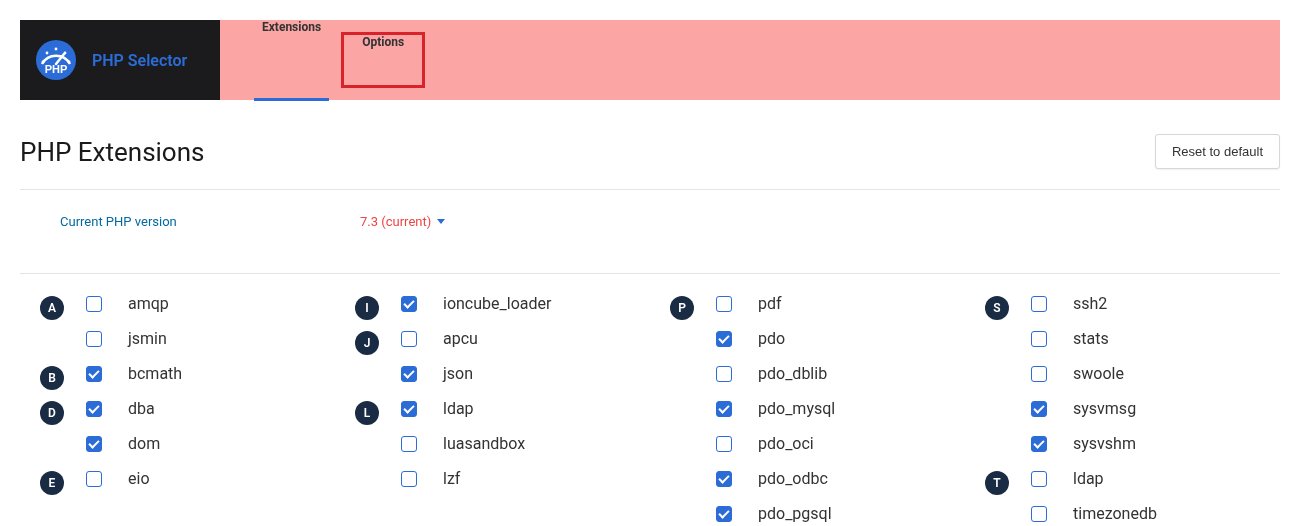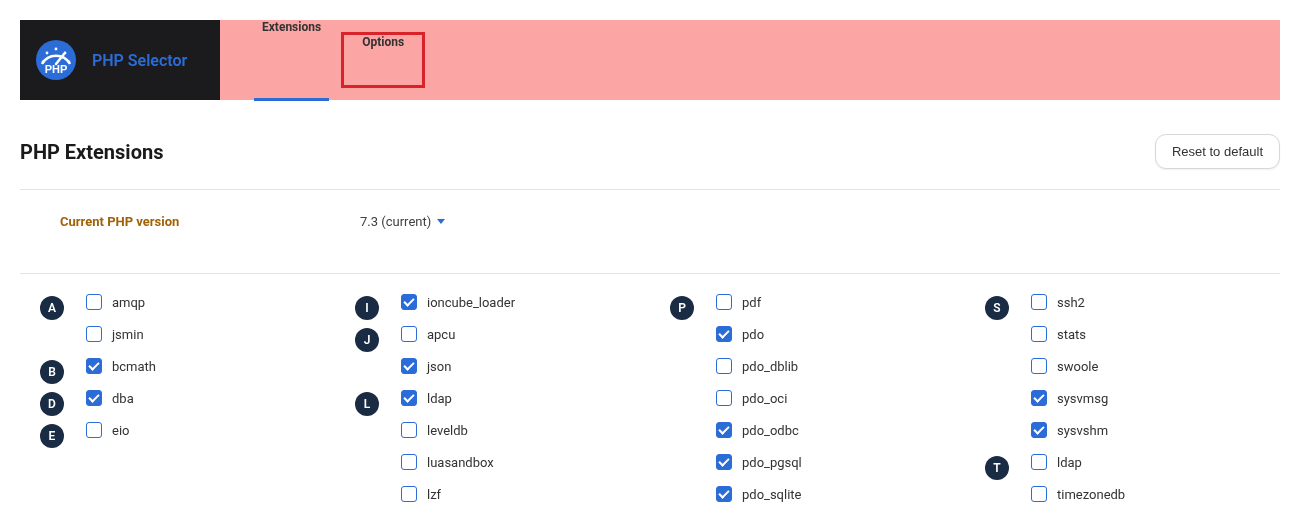--- a/index.html
+++ b/index.html
@@ -64,53 +64,53 @@
     height: 56px;
     margin: 14px 2px;
   }
   .section-head {
     display: flex;
     align-items: center;
     justify-content: space-between;
     margin-top: 34px;
   }
   .section-title {
-    font-size: 20px;
-    font-weight: 700;
+    font-size: 26px;
+    font-weight: 400;
     color: #1a1a1a;
   }
   .reset-btn {
     border: 1px solid #d7d7db;
     background: #fff;
     padding: 9px 16px;
     font-size: 13px;
-    border-radius: 11px;
+    border-radius: 3px;
     cursor: pointer;
     color: #333;
     box-shadow: 0 1px 2px rgba(0,0,0,0.06);
   }
   .divider {
     border: none;
     border-top: 1px solid #e4e4e8;
     margin: 20px 0 0 0;
   }
   .version-row {
     display: flex;
     align-items: center;
     padding: 24px 0 24px 40px;
   }
   .version-label {
     font-size: 13px;
-    font-weight: 700;
-    color: #a16207;
+    font-weight: 400;
+    color: #0369a1;
     width: 300px;
   }
   .version-select {
     font-size: 13px;
-    color: #404040;
+    color: #ef4444;
     cursor: pointer;
     display: flex;
     align-items: center;
   }
   .caret-down {
     width: 0; height: 0;
     border-left: 4px solid transparent;
     border-right: 4px solid transparent;
     border-top: 5px solid #2c6cd6;
     margin-left: 6px;
@@ -144,21 +144,22 @@
   .letter-spacer {
     width: 24px;
     margin-right: 22px;
     flex-shrink: 0;
   }
   .ext-item {
     display: flex;
     align-items: center;
     margin-bottom: 10px;
     cursor: pointer;
-    font-size: 13px;
+    font-size: 16px;
+    gap: 16px;
   }
   .cb {
     width: 16px;
     height: 16px;
     border: 1.5px solid #2c6cd6;
     border-radius: 3px;
     margin-right: 10px;
     flex-shrink: 0;
     position: relative;
     background: #fff;
@@ -245,20 +246,27 @@
         </div>
       </div>
       <div class="group-row">
         <div class="letter-badge">D</div>
         <div class="ext-item">
           <span class="cb checked"></span>
           <span>dba</span>
         </div>
       </div>
       <div class="group-row">
+        <div class="letter-spacer"></div>
+        <div class="ext-item">
+          <span class="cb checked"></span>
+          <span>dom</span>
+        </div>
+      </div>
+      <div class="group-row">
         <div class="letter-badge">E</div>
         <div class="ext-item">
           <span class="cb"></span>
           <span>eio</span>
         </div>
       </div>
     </div>
     <div class="ext-col">
       <div class="group-row">
         <div class="letter-badge">I</div>
@@ -285,27 +293,20 @@
         <div class="letter-badge">L</div>
         <div class="ext-item">
           <span class="cb checked"></span>
           <span>ldap</span>
         </div>
       </div>
       <div class="group-row">
         <div class="letter-spacer"></div>
         <div class="ext-item">
           <span class="cb"></span>
-          <span>leveldb</span>
-        </div>
-      </div>
-      <div class="group-row">
-        <div class="letter-spacer"></div>
-        <div class="ext-item">
-          <span class="cb"></span>
           <span>luasandbox</span>
         </div>
       </div>
       <div class="group-row">
         <div class="letter-spacer"></div>
         <div class="ext-item">
           <span class="cb"></span>
           <span>lzf</span>
         </div>
       </div>
@@ -323,20 +324,27 @@
         <div class="ext-item">
           <span class="cb checked"></span>
           <span>pdo</span>
         </div>
       </div>
       <div class="group-row">
         <div class="letter-spacer"></div>
         <div class="ext-item">
           <span class="cb"></span>
           <span>pdo_dblib</span>
+        </div>
+      </div>
+      <div class="group-row">
+        <div class="letter-spacer"></div>
+        <div class="ext-item">
+          <span class="cb checked"></span>
+          <span>pdo_mysql</span>
         </div>
       </div>
       <div class="group-row">
         <div class="letter-spacer"></div>
         <div class="ext-item">
           <span class="cb"></span>
           <span>pdo_oci</span>
         </div>
       </div>
       <div class="group-row">

